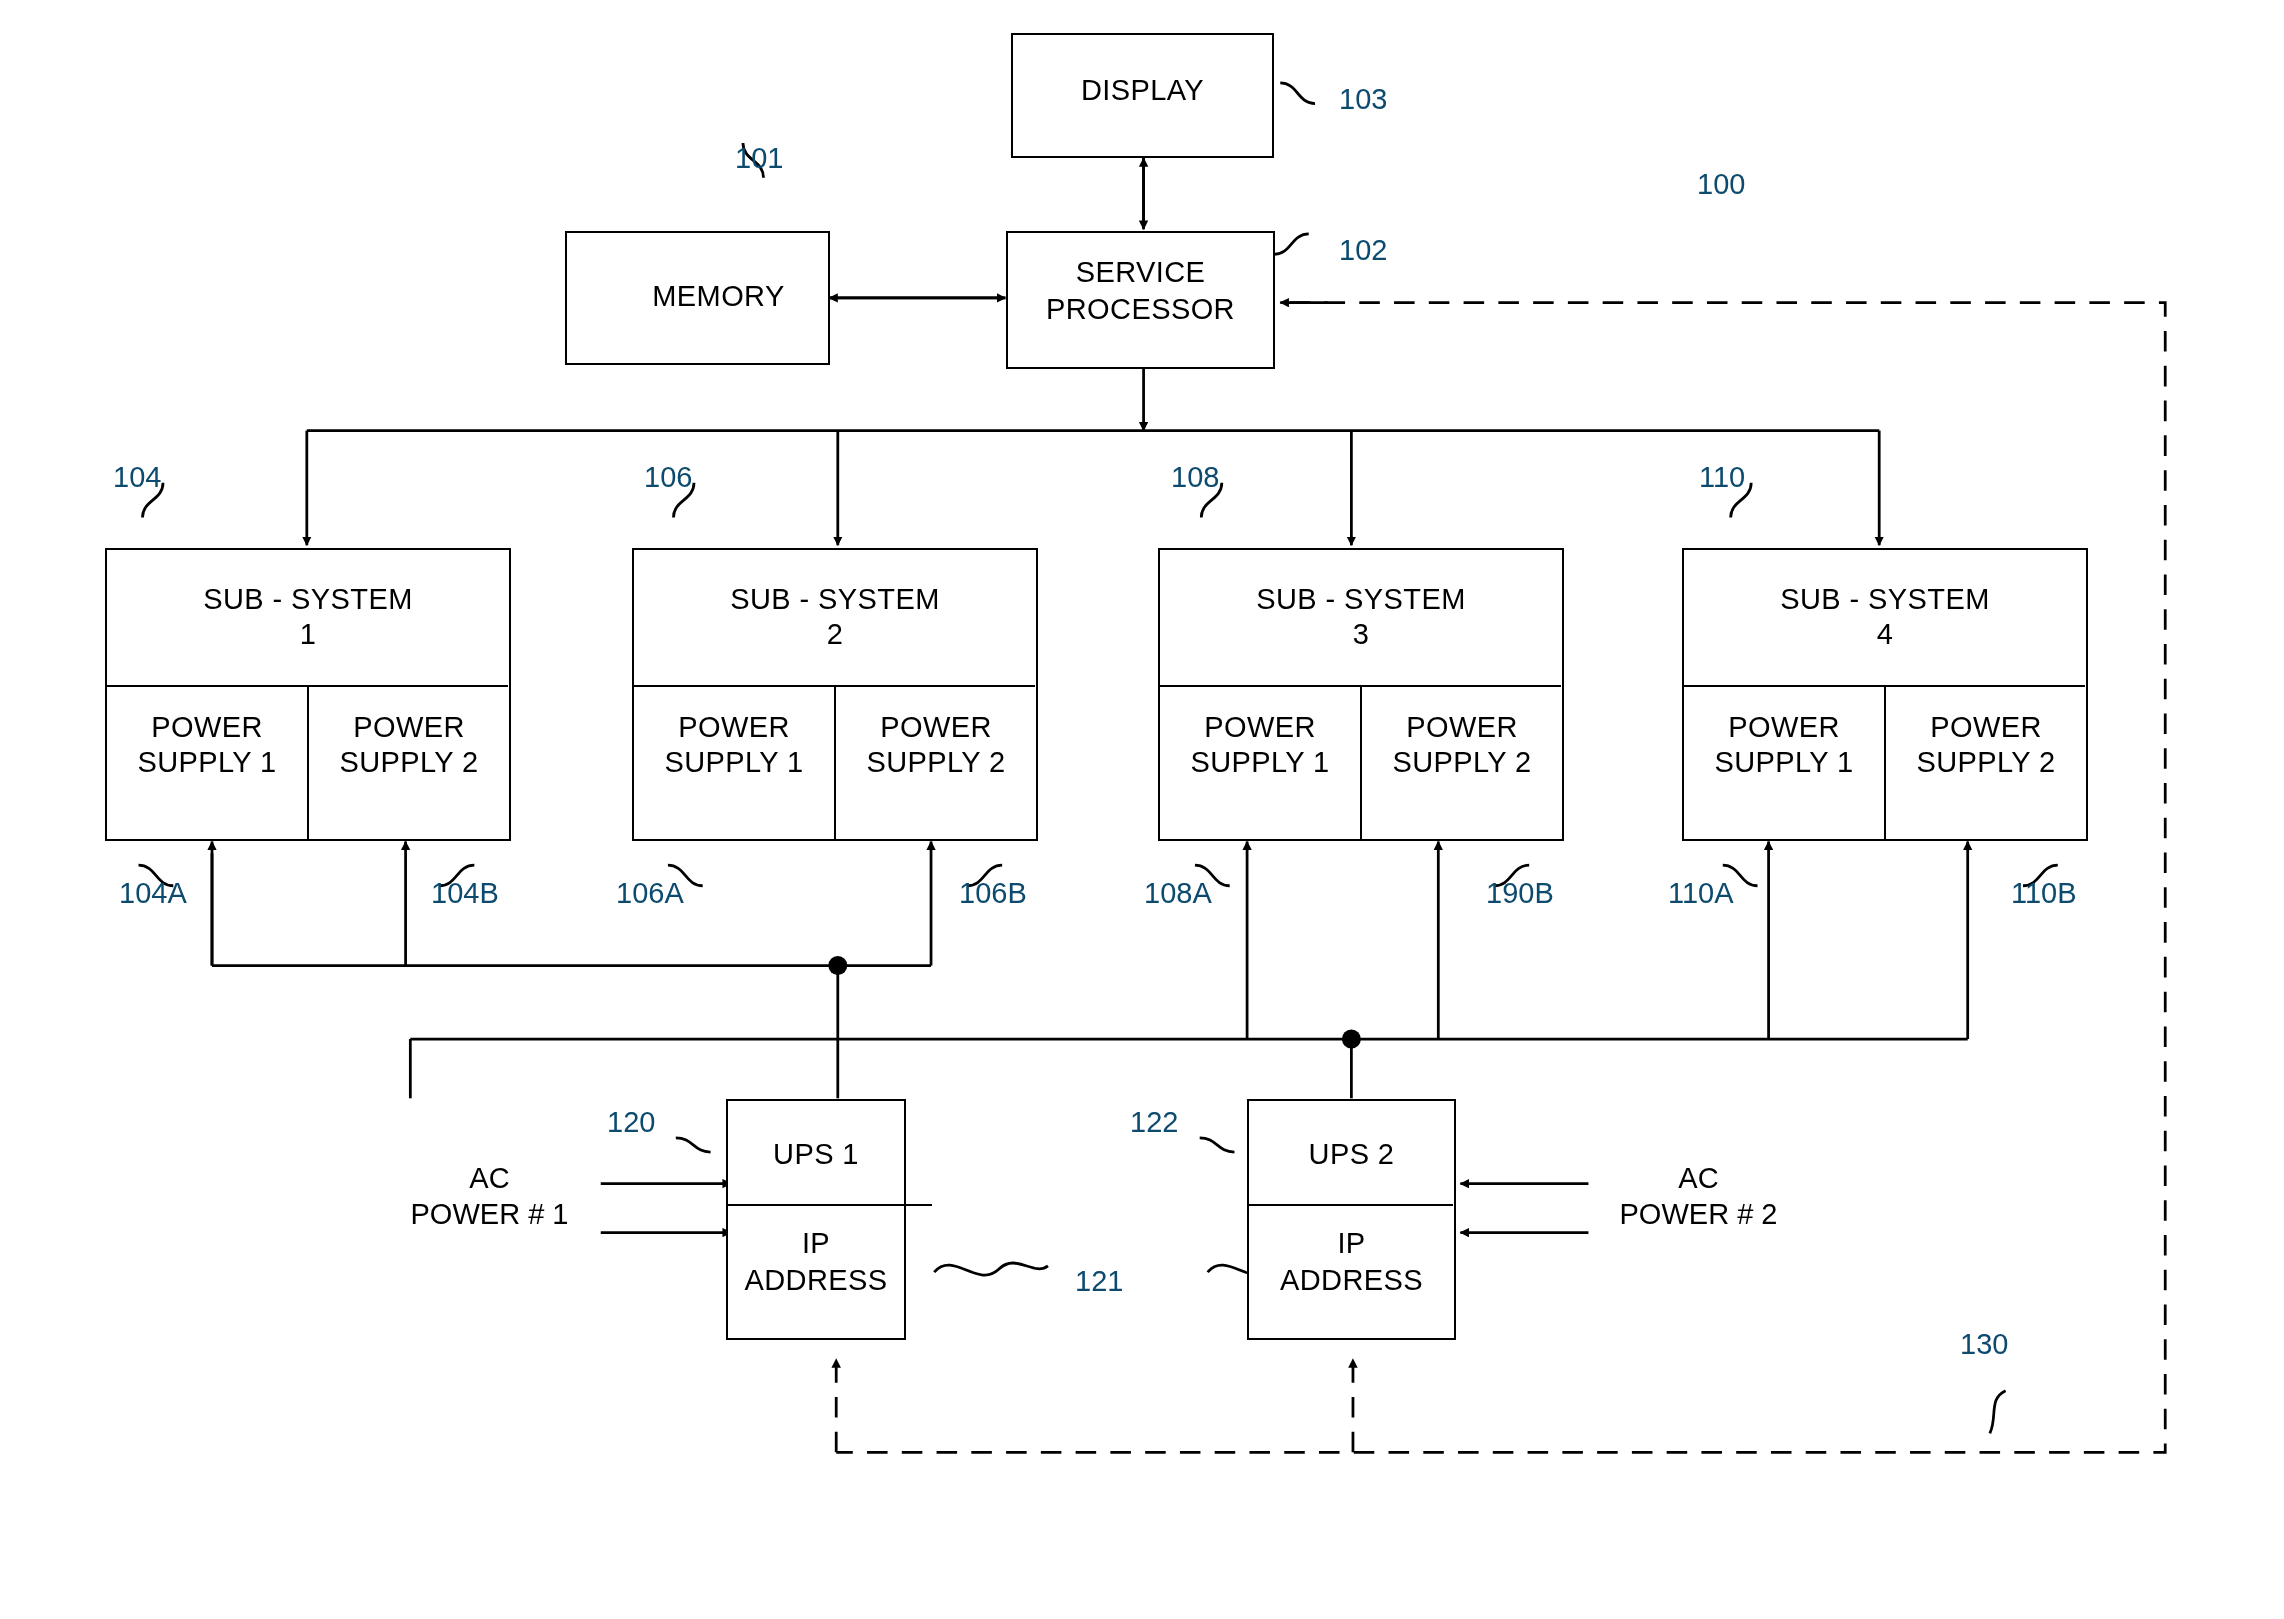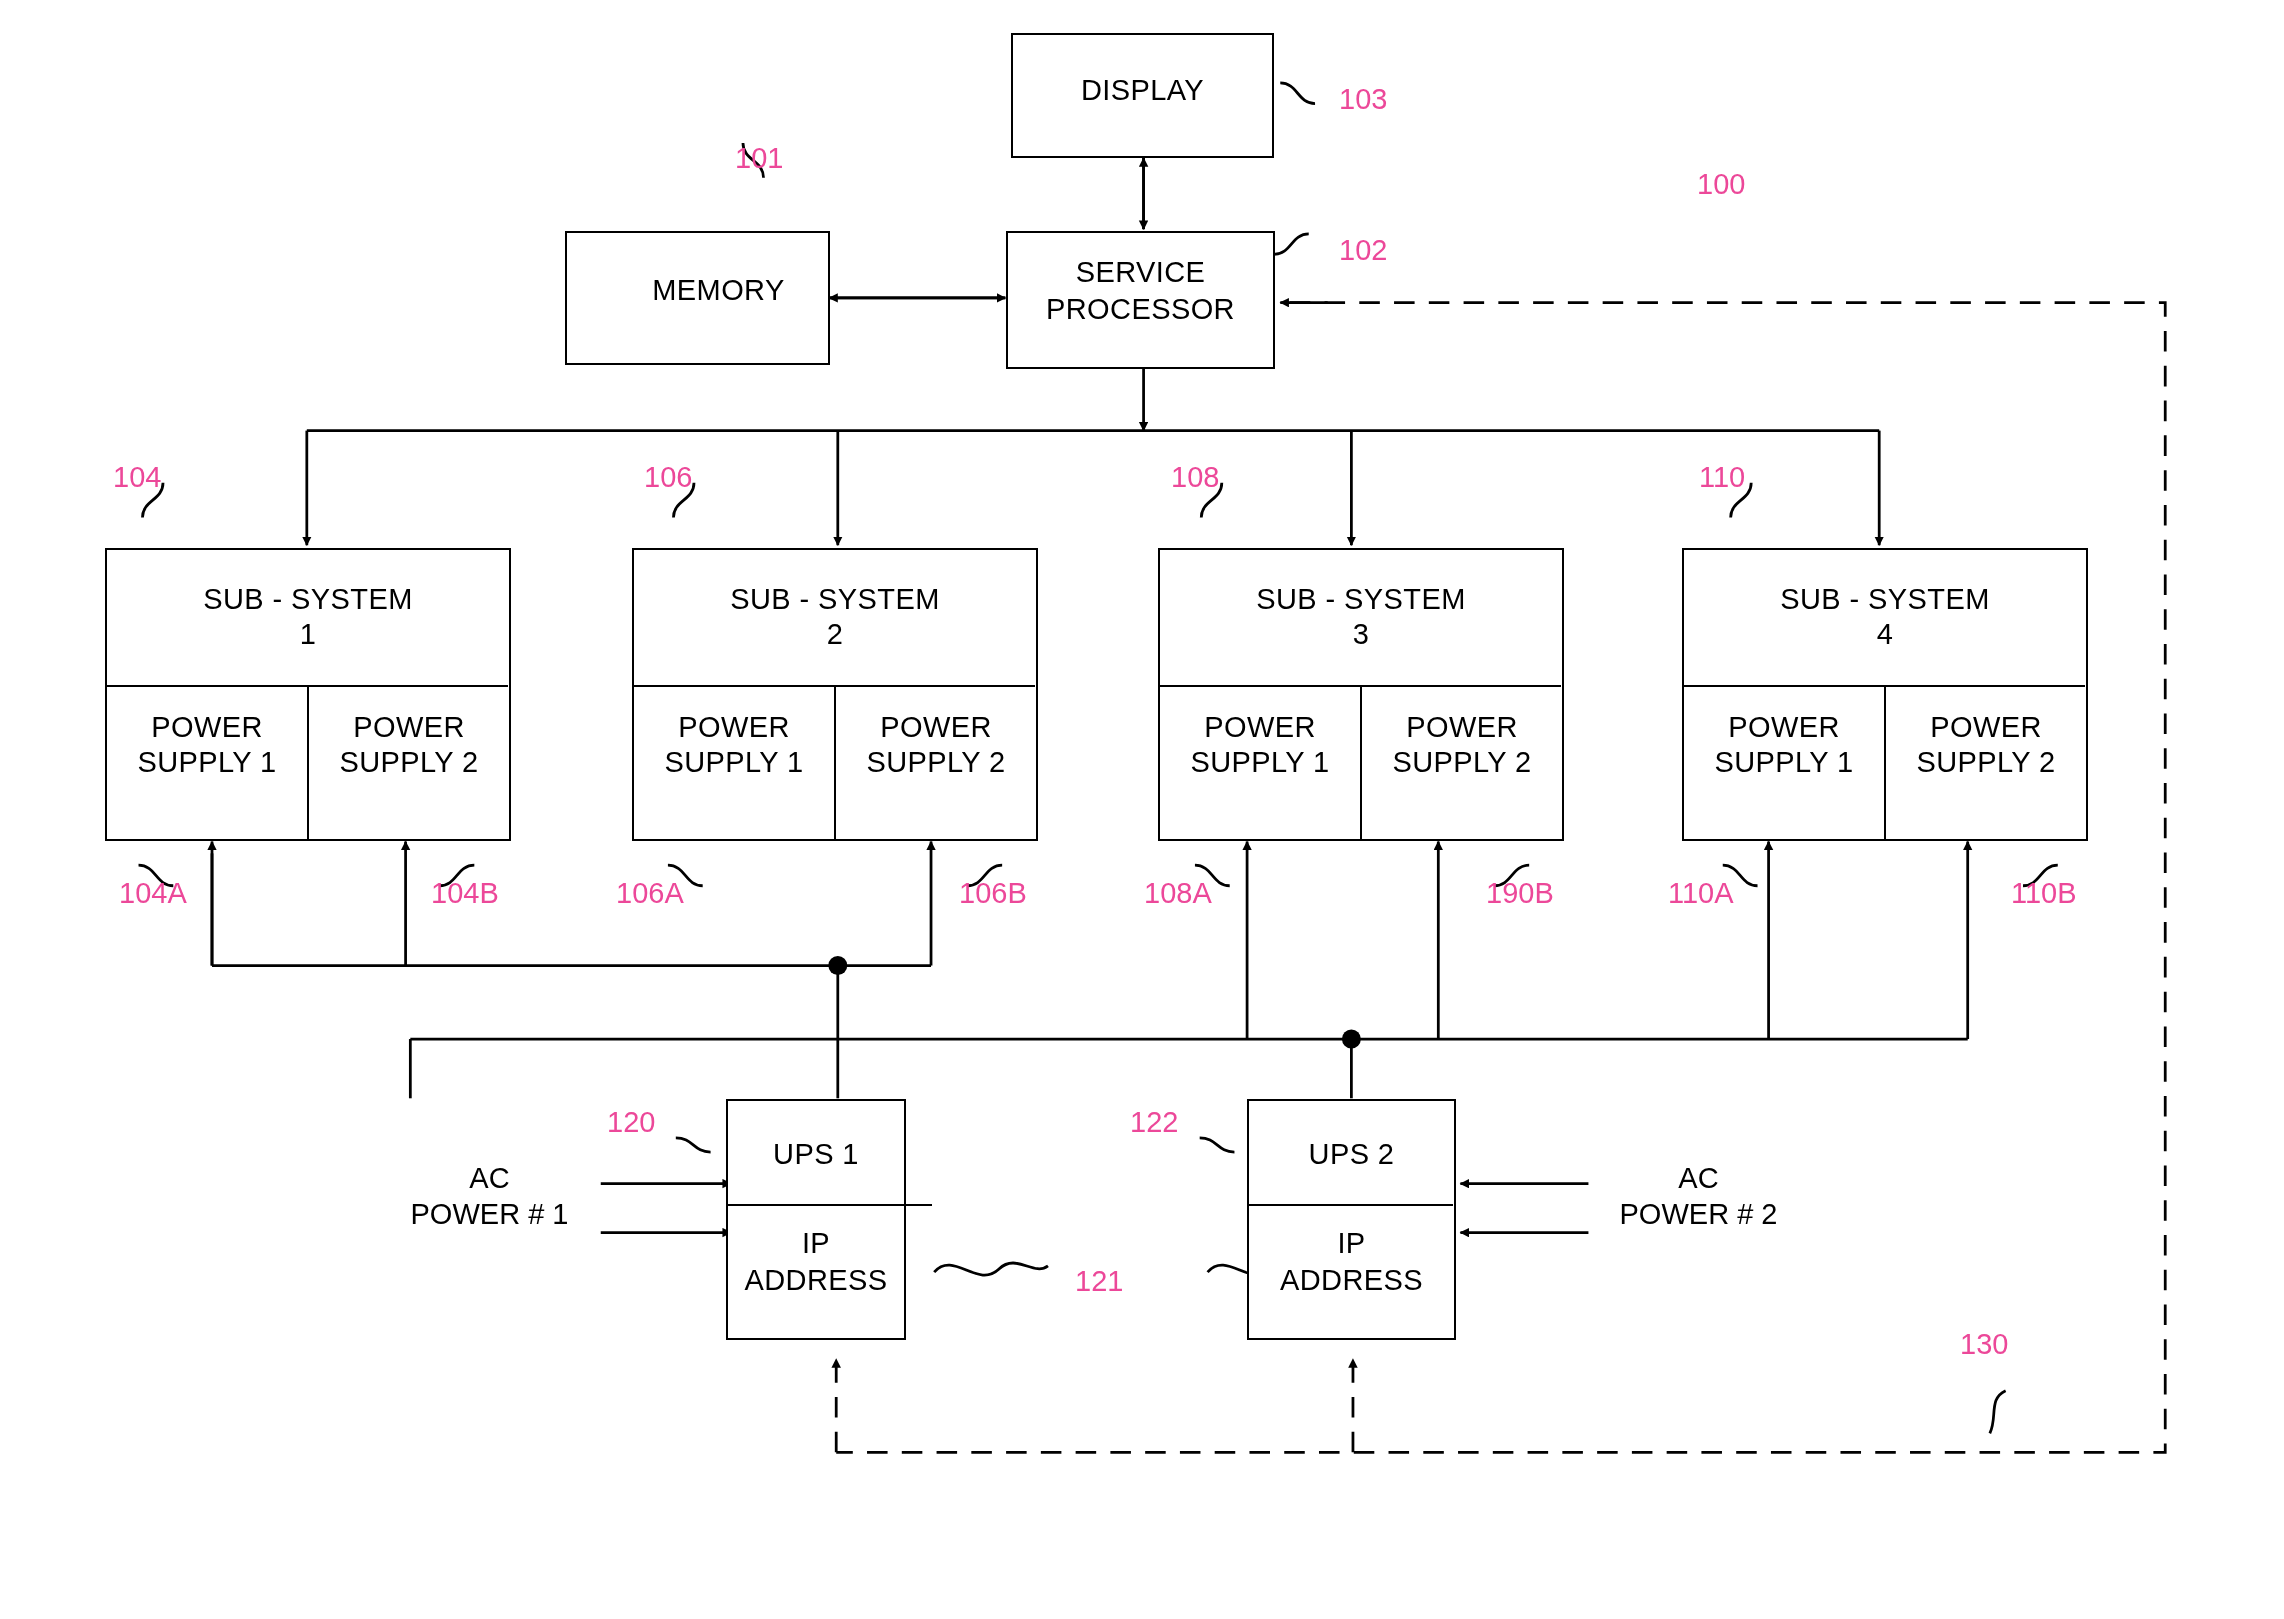--- a/index.html
+++ b/index.html
@@ -32,21 +32,21 @@
     left: 0; right: 0;
     text-align: center;
     font-size: 29px;
     color: #000;
     line-height: 1.18;
     letter-spacing: 0.4px;
   }
   .ref {
     position: absolute;
     font-size: 29px;
-    color: #ec4899;
+    color: #0c4a6e;
     white-space: nowrap;
   }
   .ref.underline {
     text-underline-offset: 4.7px;
     margin-left: 12px;
   }
   .hdiv {
     position: absolute;
     background: #000;
     height: 2.4px;
@@ -181,21 +181,21 @@
   </svg>
 
   <div class="box" style="left:1011px; top:33px; width:263px; height:125px;">
     <div class="box-label" style="top:38px;">DISPLAY</div>
   </div>
   <div class="ref" style="left:1339px; top:83px;">103</div>
 
   <div class="ref underline" style="left:1685px; top:168px;">100</div>
 
   <div class="box" style="left:565px; top:231px; width:265px; height:134px;">
-    <div class="box-label" style="top:40px;margin-left:42px;">MEMORY</div>
+    <div class="box-label" style="top:46px;margin-left:42px;">MEMORY</div>
   </div>
   <div class="ref" style="left:735px; top:142px;">101</div>
 
   <div class="box" style="left:1006px; top:231px; width:269px; height:138px;">
     <div class="box-label" style="top:22px;">SERVICE</div>
     <div class="box-label" style="top:59px;">PROCESSOR</div>
   </div>
   <div class="ref" style="left:1339px; top:234px;">102</div>
 
   <div class="box" style="left:105px; top:548px; width:406px; height:293px;">

